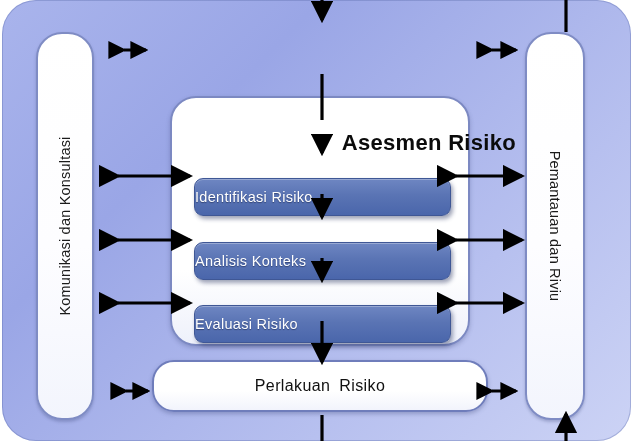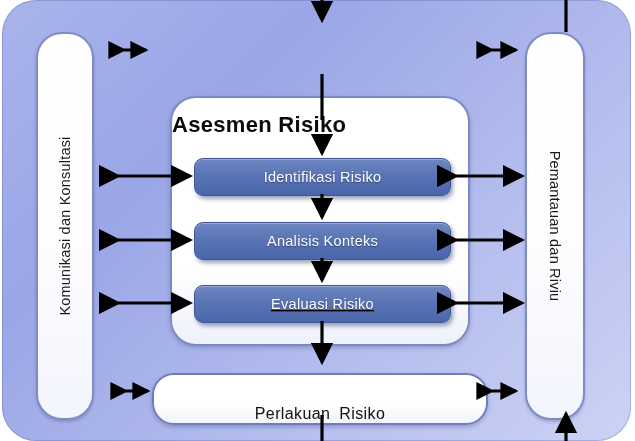--- a/index.html
+++ b/index.html
@@ -48,55 +48,55 @@
     border:2px solid #6f7dbb;
     border-radius:22px;
     box-shadow:0 2px 4px rgba(60,70,120,.35);
     display:flex;align-items:center;justify-content:center;
   }
   .stage-box .stage-text{
     font-size:16px;color:#111;letter-spacing:.4px;
     word-spacing:4px;
   }
   #box-konteks{ left:152px; top:26px; width:332px; height:48px; }
-  #box-perlakuan{ left:152px; top:373px; width:332px; height:48px;align-items:flex-end; }
+  #box-perlakuan{ left:152px; top:360px; width:332px; height:48px; }
 
   
   #assessment{
     position:absolute;
     left:170px; top:96px; width:296px; height:246px;
     background:linear-gradient(180deg,#ffffff 0%,#ffffff 70%,#eef1fb 100%);
     border:2px solid #7c89c2;
     border-radius:26px;
     box-shadow:0 2px 4px rgba(60,70,120,.30);
   }
   #assessment-title{
-    position:absolute;left:0;top:14px;width:344px;
-    text-align:left;
+    position:absolute;left:0;top:32px;width:344px;
+    text-align:right;
     font-size:22px;font-weight:bold;color:#0b0b0b;
     letter-spacing:.3px;
   }
 
   
   .sub-box{
     position:absolute;
     width:255px;height:36px;
     border-radius:9px;
     background:linear-gradient(180deg,#6e86c2 0%,#5a74b4 45%,#4a66ab 100%);
     border:1px solid #3f5795;
     box-shadow:2px 3px 4px rgba(40,50,95,.45), inset 0 1px 0 rgba(255,255,255,.30);
-    display:flex;align-items:center;justify-content:center;
+    display:flex;align-items:center;justify-content:flex-start;margin-top:20px;
   }
   .sub-box .sub-text{
     color:#ffffff;font-size:14.5px;letter-spacing:.3px;
     text-shadow:0 1px 1px rgba(25,35,70,.55);
   }
   #sub-identifikasi{ left:194px; top:158px; }
   #sub-analisis{    left:194px; top:222px; }
-  #sub-evaluasi{    left:194px; top:285px;text-decoration:underline; }
+  #sub-evaluasi{    left:194px; top:285px; }
 
   
   #wires{position:absolute;left:0;top:0;width:635px;height:441px;pointer-events:none;}
 </style>
 </head>
 <body>
 
 <div id="stage">
 
   <div class="outer-panel"></div>

